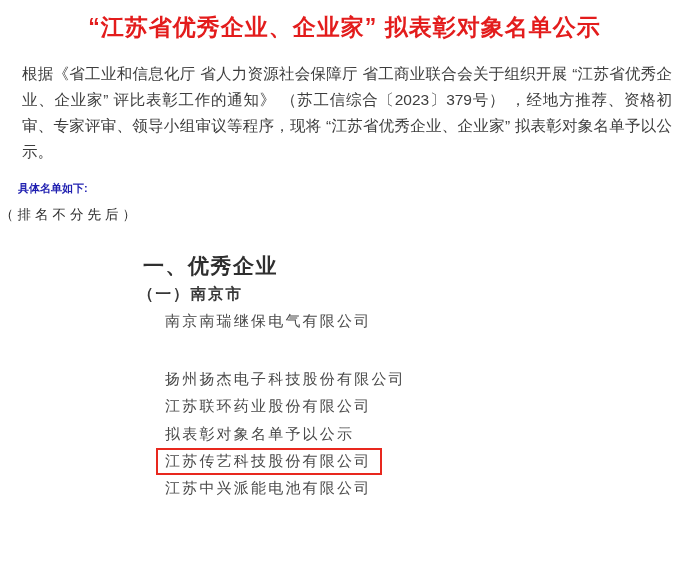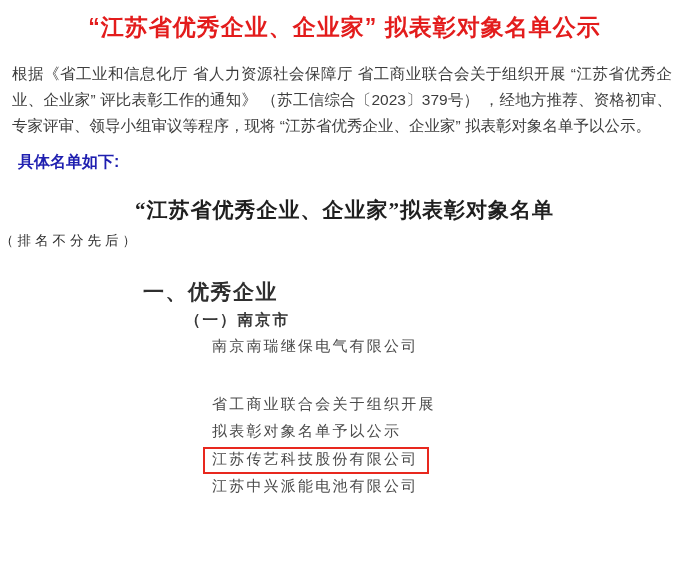--- a/index.html
+++ b/index.html
@@ -21,40 +21,40 @@
   .main-title{
     padding-top:12px;
     text-align:center;
     font-size:23px;
     font-weight:bold;
     color:var(--title-red);
     letter-spacing:1px;
     line-height:30px;
   }
   .intro{
-    margin:19px 17px 0 12px;
+    margin:19px 17px 0 22px;
     font-size:15.5px;
     line-height:26px;
     color:var(--body-text);
     text-align:justify;
   }
   .period-line{
     margin:23px 18px 0;
     font-size:15.5px;
     color:var(--body-text);
     line-height:20px;
   }
   .period-label{
     color:var(--period-red);
     font-weight:bold;
     margin-right:7px;
   }
   .list-intro{
     margin:13px 18px 0;
-    font-size:16px;
+    font-size:11px;
     font-weight:bold;
     color:var(--intro-blue);
     line-height:20px;
   }
 
   .doc{font-family:"Liberation Serif","DejaVu Serif",serif;}
   .doc-title{
     margin-top:24px;
     text-align:center;
     font-size:21px;
@@ -75,37 +75,36 @@
     margin:29px 0 0 143px;
     color:var(--doc-text);
   }
   .section-title{
     font-size:21px;
     font-weight:bold;
     color:#2f2f2f;
     letter-spacing:1.5px;
     line-height:27px;
   }
-  .group{margin-top:0;margin-left:47px;}
+  .group{margin-top:0;}
   .group.gap-before{margin-top:31px;}
   .city{
     margin-left:-5px;
     font-size:15.5px;
     font-weight:bold;
     color:#383838;
     letter-spacing:2px;
     line-height:28px;
   }
   .company{
     margin-left:22px;
     font-size:15px;
     letter-spacing:2.2px;
     line-height:27.2px;
     color:var(--doc-text);
-    font-family:Liberation Mono, monospace;
   }
   .company > span{white-space:nowrap;}
   span.highlight{
     display:inline-block;
     border:2px solid var(--box-red);
     padding:2px 9px 2px 7px;
     margin:-4px -11px -4px -9px;
     line-height:19px;
   }
 </style>
@@ -115,32 +114,32 @@
 <div class="page">
 
   <h1 class="main-title">“江苏省优秀企业、企业家” 拟表彰对象名单公示</h1>
 
   <p class="intro">根据《省工业和信息化厅 省人力资源社会保障厅 省工商业联合会关于组织开展 “江苏省优秀企业、企业家” 评比表彰工作的通知》 （苏工信综合〔2023〕379号） ，经地方推荐、资格初审、专家评审、领导小组审议等程序，现将 “江苏省优秀企业、企业家” 拟表彰对象名单予以公示。</p>
 
 
   <p class="list-intro">具体名单如下:</p>
 
   <div class="doc">
-    <div class="doc-title">“江苏省优秀企业、企业家”拟表彰对象名单</div>
     <div class="doc-subtitle">（排名不分先后）</div>
 
     <div class="award-list">
       <div class="section-title">一、优秀企业</div>
 
     <div class="group">
           <div class="city">（一）南京市</div>
           <div class="company"><span>南京南瑞继保电气有限公司</span></div>
         </div>
         <div class="group gap-before">
-          <div class="company"><span>省工商业联合会关于组织开展</span></div>
+          <div class="company"><span>扬州扬杰电子科技股份有限公司</span></div>
+          <div class="company"><span>江苏联环药业股份有限公司</span></div>
           <div class="company"><span>拟表彰对象名单予以公示</span></div>
           <div class="company"><span class="highlight">江苏传艺科技股份有限公司</span></div>
           <div class="company"><span>江苏中兴派能电池有限公司</span></div>
         </div>
       </div>
   </div>
 
 </div>
 
 </body></html>

